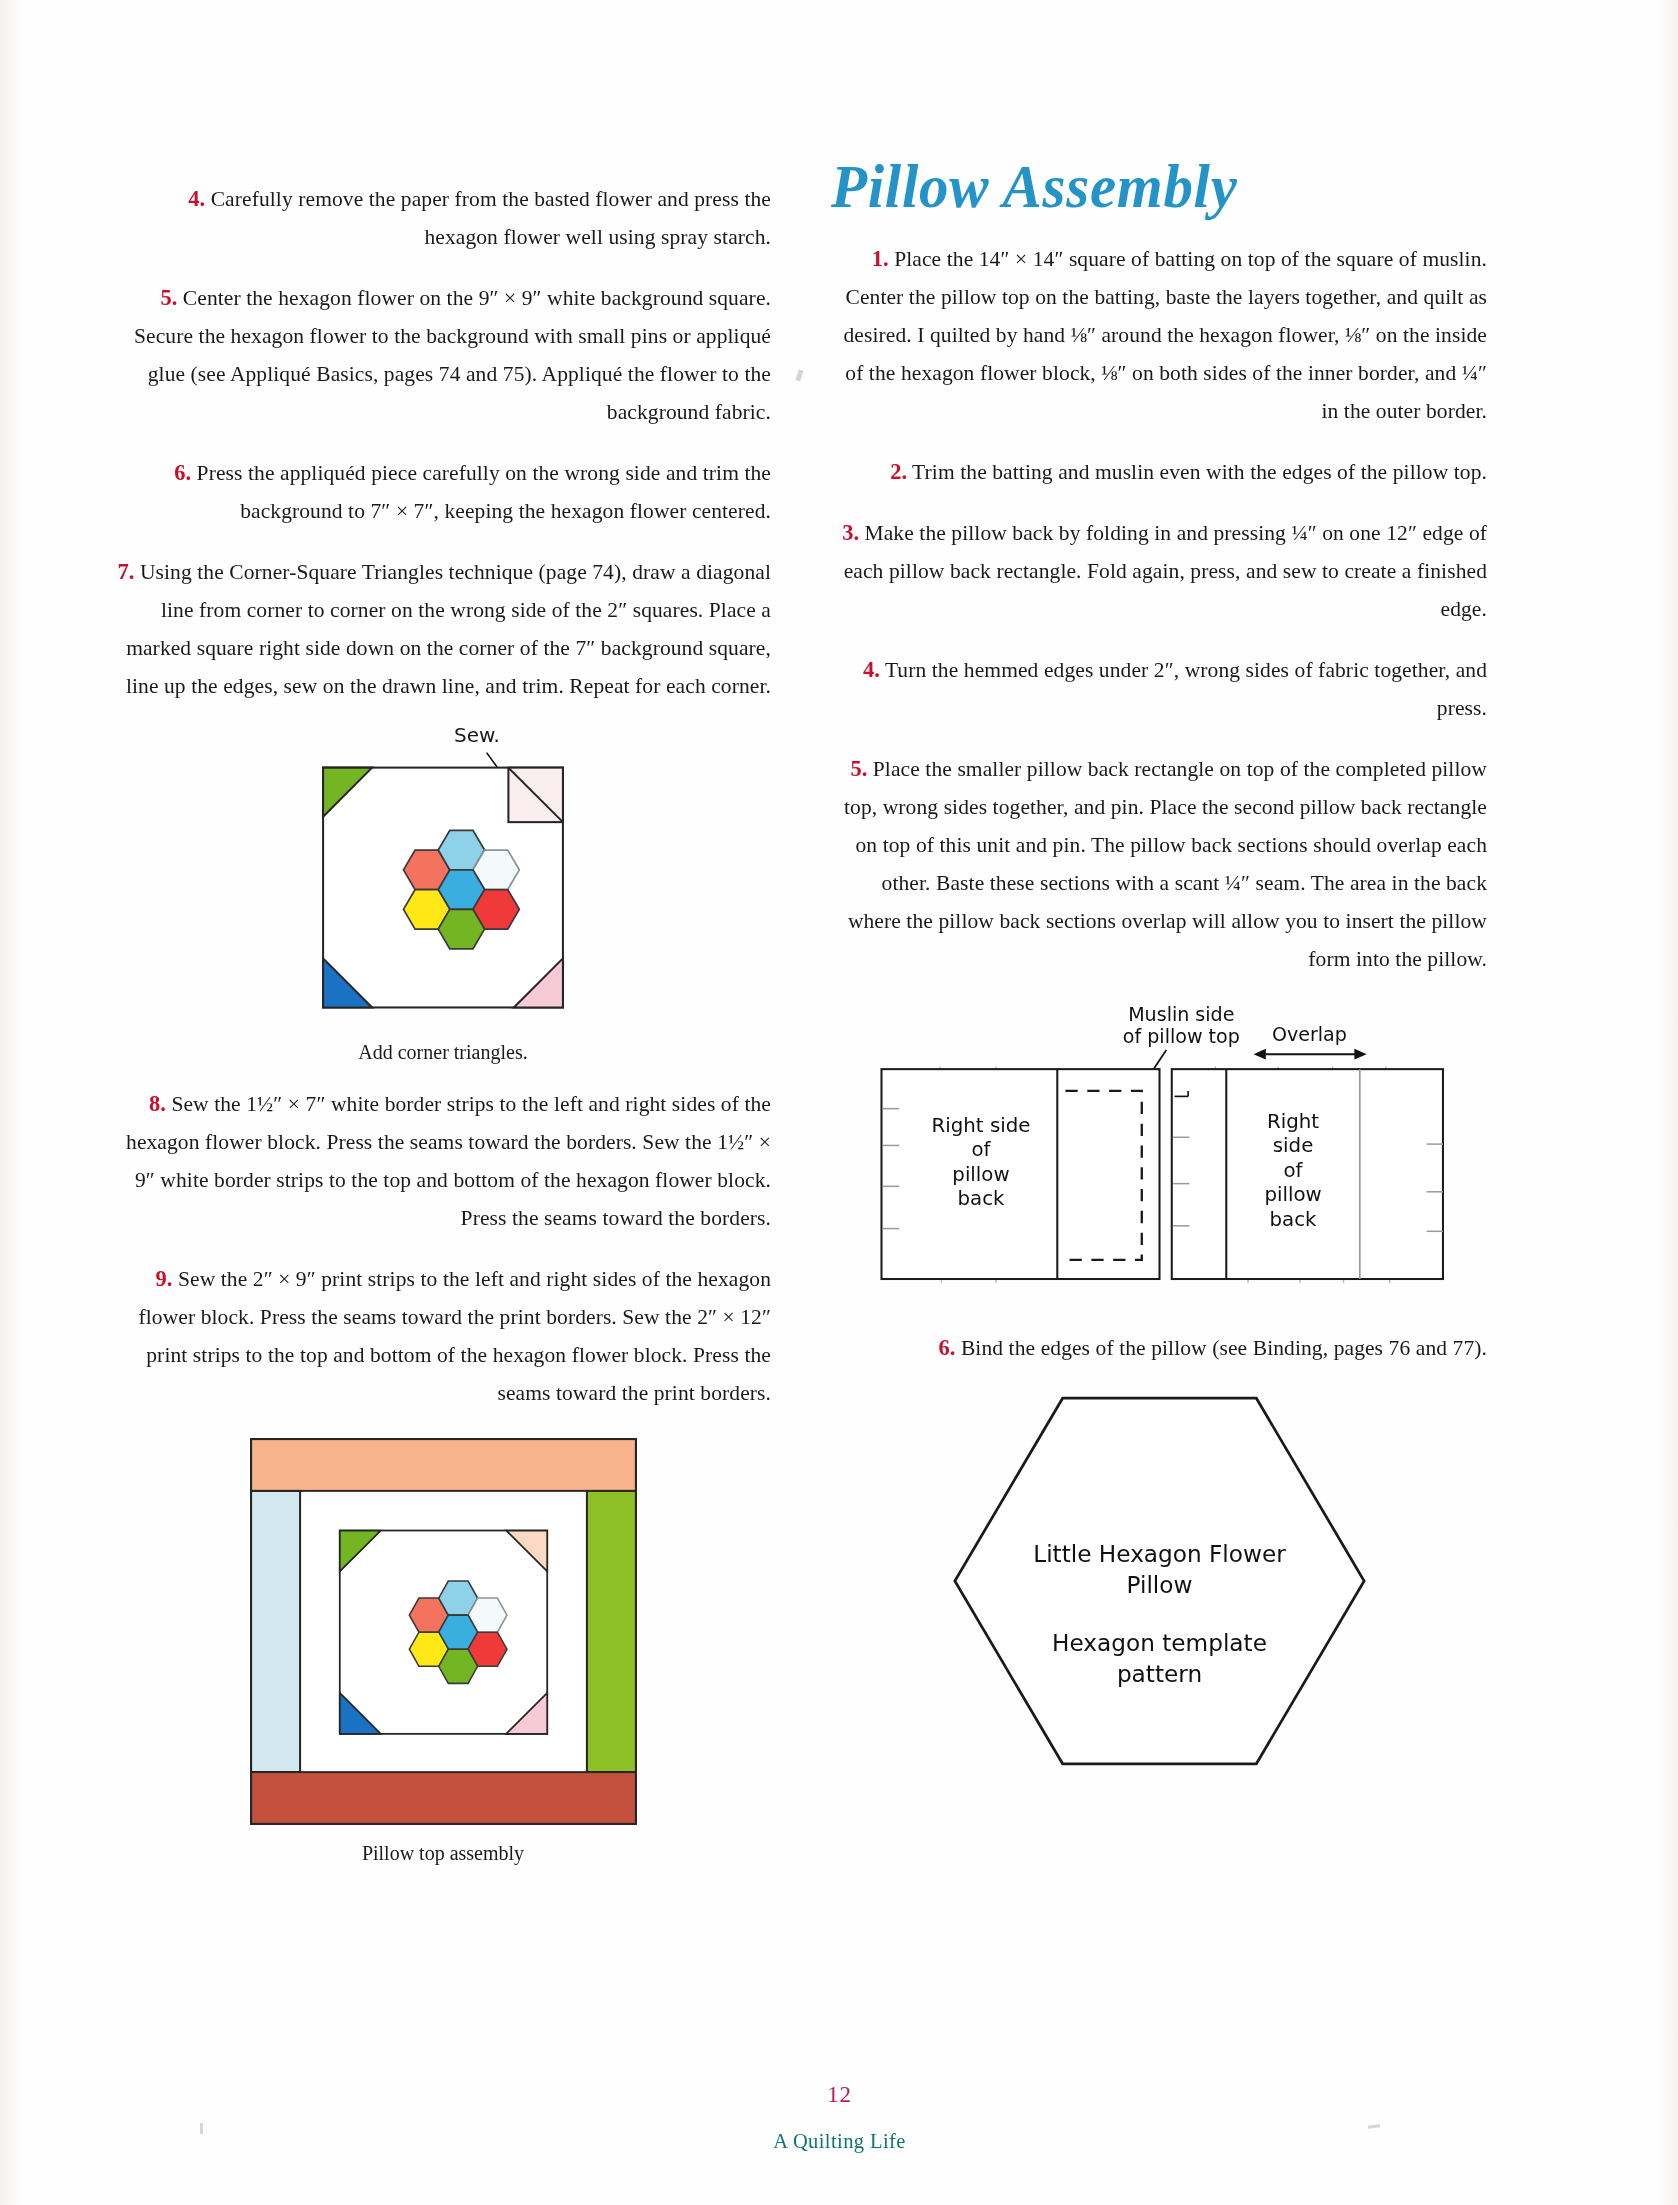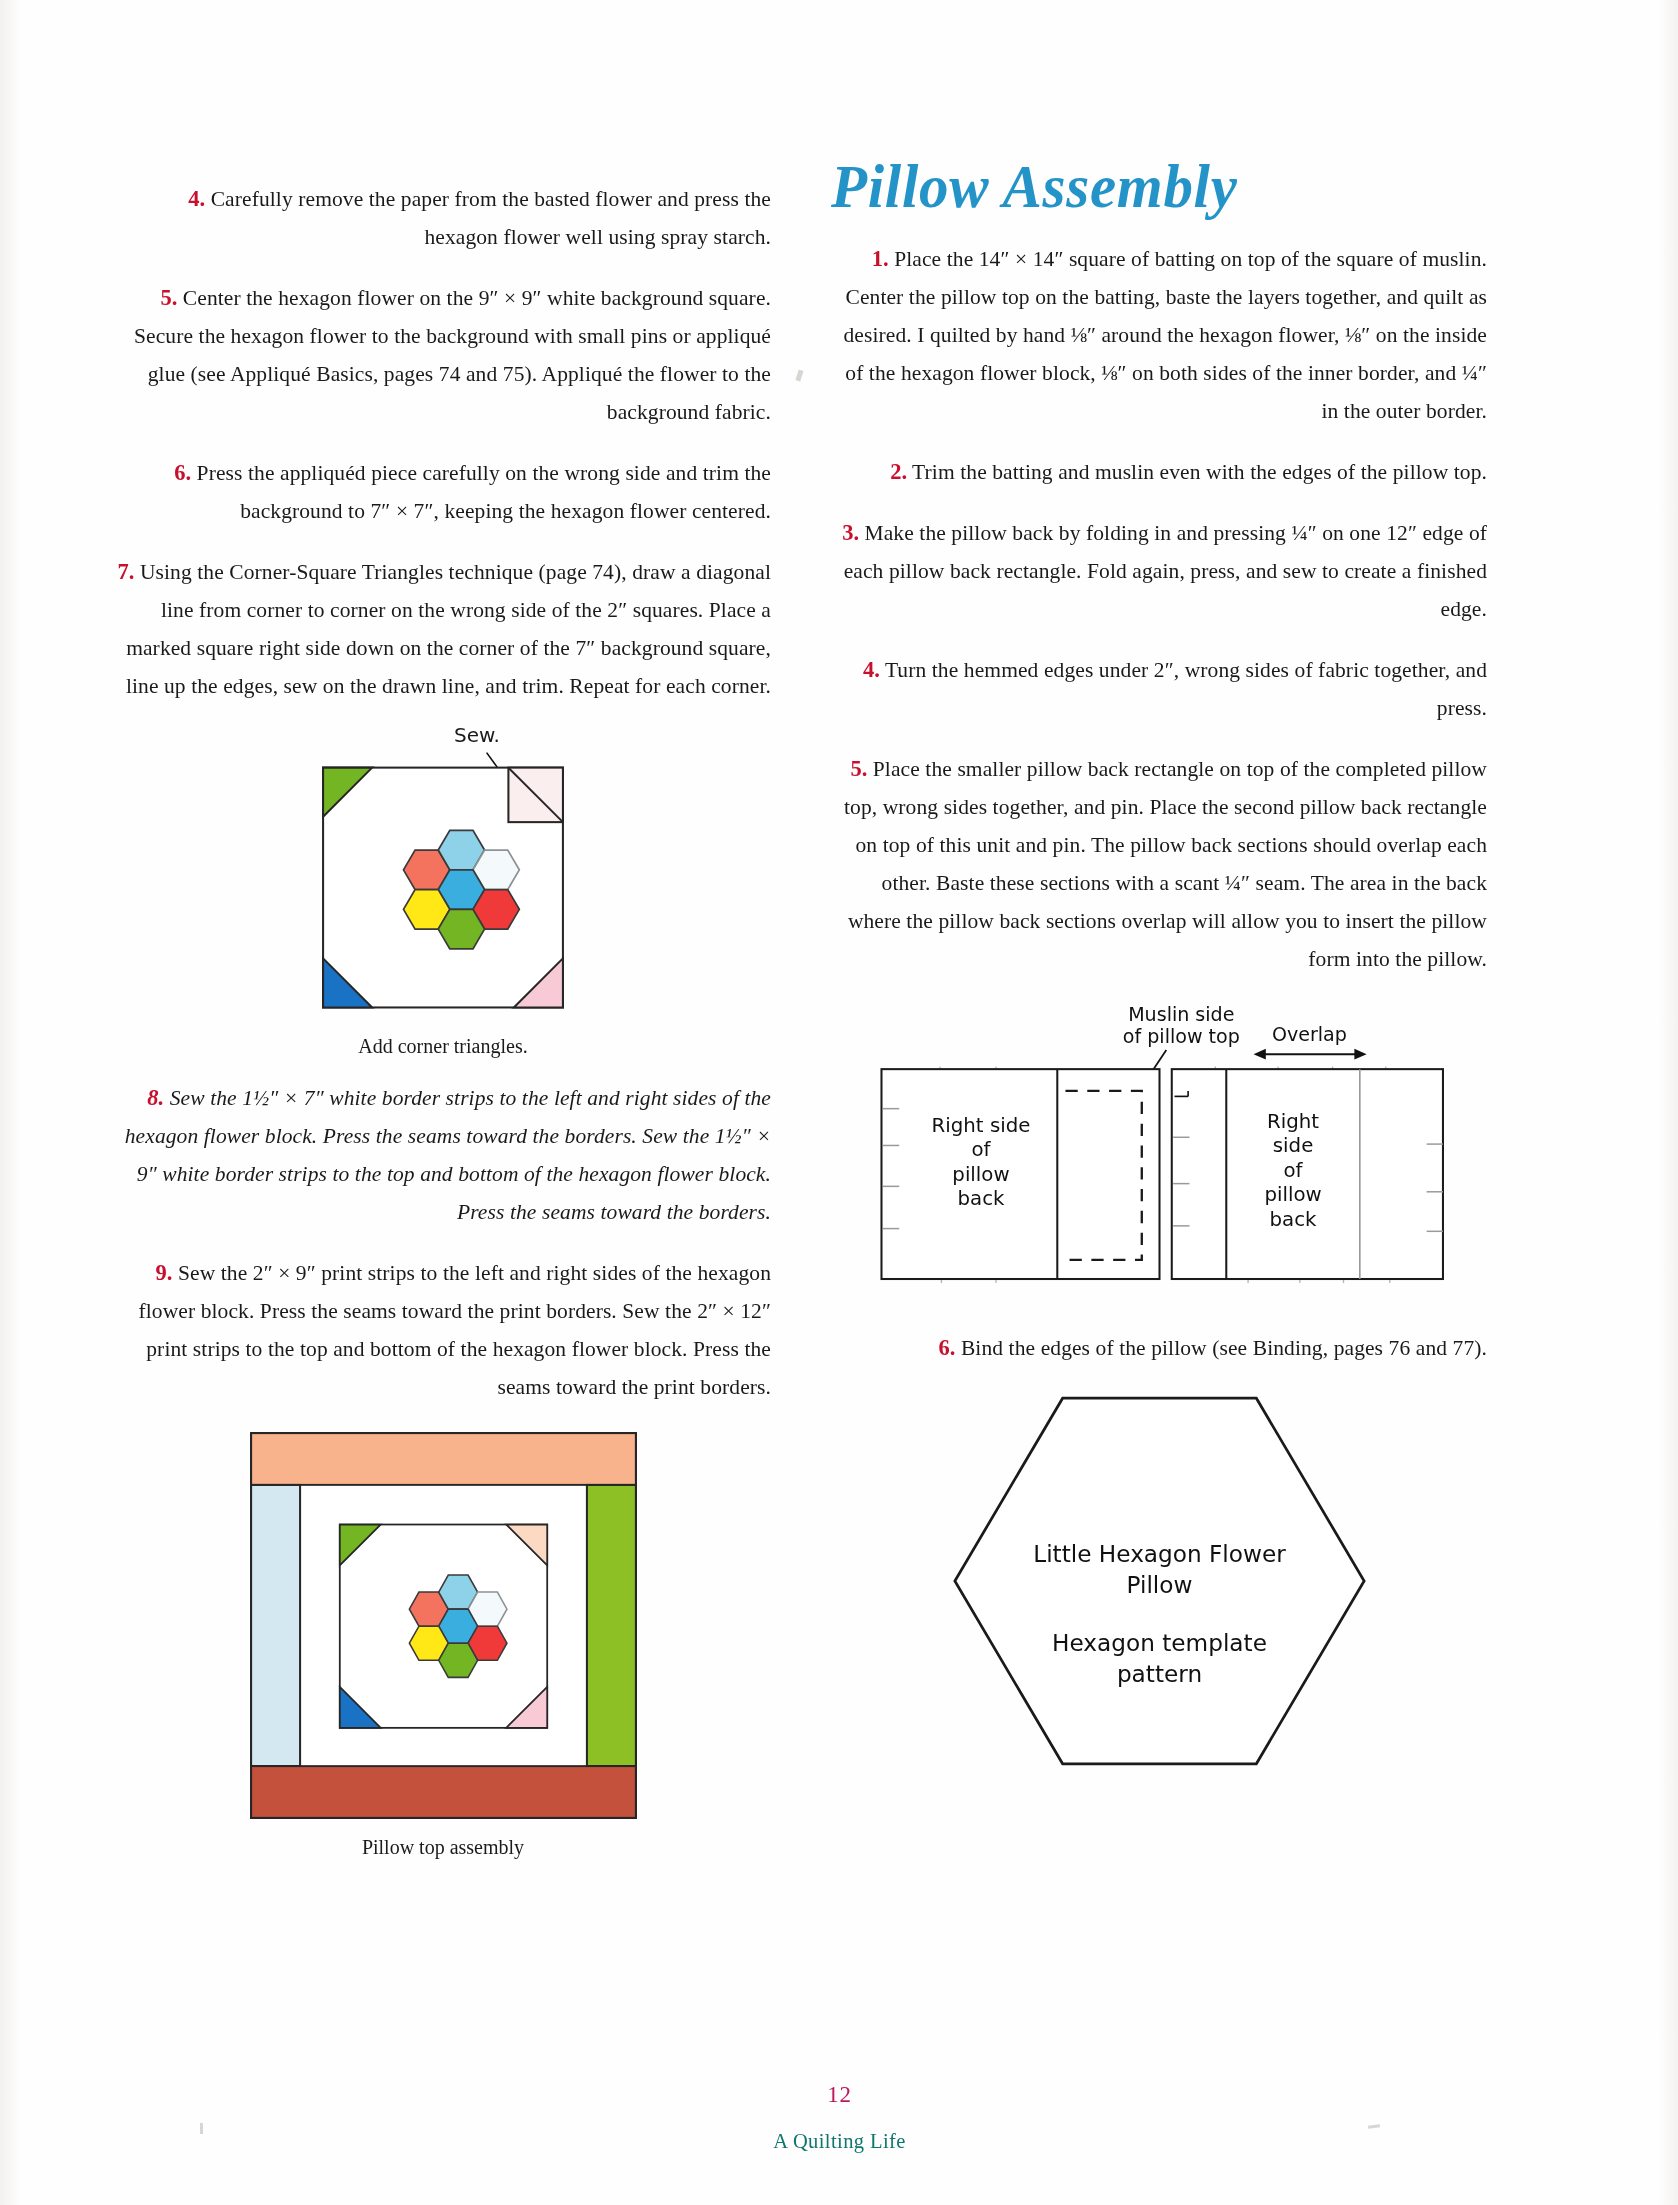--- a/index.html
+++ b/index.html
@@ -188,24 +188,24 @@
             <polygon points="197,237 214,208 248,208 265,237 248,266 214,266" fill="#3aaede"></polygon>
 
             <polygon points="146,266 163,237 197,237 214,266 197,295 163,295" fill="#ffe816"></polygon>
 
             <polygon points="248,266 265,237 299,237 316,266 299,295 265,295" fill="#f03a3a"></polygon>
 
             <polygon points="197,295 214,266 248,266 265,295 248,324 214,324" fill="#73b522"></polygon>
           </g>
         </svg>
       </div>
-      <div class="fig-caption" style="margin-top:5px;">Add corner triangles.</div>
+      <div class="fig-caption" style="margin-top:11px;">Add corner triangles.</div>
     </div>
 
-    <p class="step" style="font-style:italic;">
+    <p class="step" style="">
       <span class="num">8.</span>
       <span>Sew the 1½″ × 7″ white border strips to the left and right sides of the hexagon flower block. Press the seams toward the borders. Sew the 1½″ × 9″ white border strips to the top and bottom of the hexagon flower block. Press the seams toward the borders.</span>
     </p>
 
     <p class="step">
       <span class="num">9.</span>
       <span>Sew the 2″ × 9″ print strips to the left and right sides of the hexagon flower block. Press the seams toward the print borders. Sew the 2″ × 12″ print strips to the top and bottom of the hexagon flower block. Press the seams toward the print borders.</span>
     </p>
 
     <div class="figure" style="margin-top:9.6px;">

